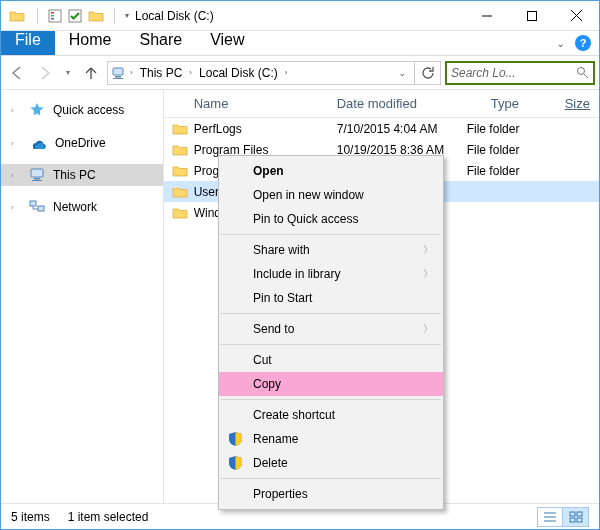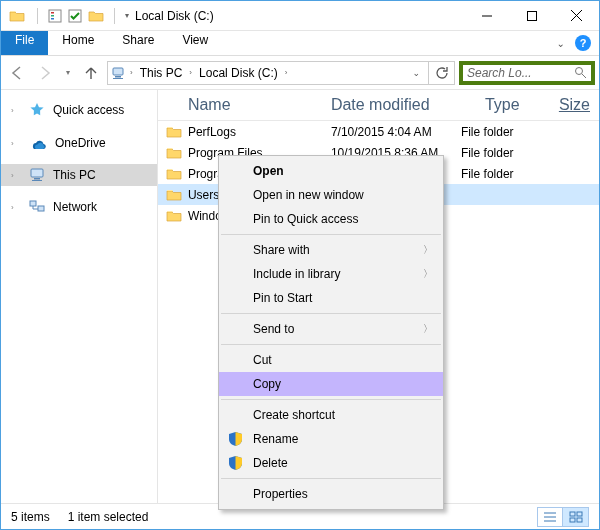--- a/index.html
+++ b/index.html
@@ -8,59 +8,59 @@
   .titlebar { height: 30px; display: flex; align-items: center; background: #fff; border-bottom: 1px solid #e5e5e5; }
   .title-icons { display: flex; align-items: center; gap: 8px; padding-left: 8px; }
   .folder-small { width: 16px; height: 13px; }
   .qat { display:flex; align-items:center; gap:6px; }
   .qat-sep { width:1px; height:16px; background:#ccc; margin:0 4px; }
   .title-text { flex: 1; padding-left: 6px; font-size: 12px; }
   .win-controls { display: flex; height: 100%; }
   .win-btn { width: 45px; height: 29px; display:flex; align-items:center; justify-content:center; }
   .win-btn svg { display:block; }
   .ribbon-tabs { height: 25px; display:flex; align-items:stretch; border-bottom:1px solid #ddd; }
-  .tab { padding: 4px 14px 11px 14px; font-size:12px; display:flex; align-items:center; }
+  .tab { padding: 4px 14px 11px 14px; font-size:16px; display:flex; align-items:center; }
   .tab.file { background:#1979ca; color:#fff; }
   .ribbon-right { margin-left:auto; display:flex; align-items:center; gap:10px; padding-right:8px; color:#555;}
   .help-circle { width:16px;height:16px;border-radius:50%;background:#1e90ff;color:#fff;display:flex;align-items:center;justify-content:center;font-size:11px;font-weight:bold;}
   .addrbar { height: 34px; display:flex; align-items:center; padding:0 4px; gap:4px; border-bottom:1px solid #e5e5e5; }
   .nav-btn { width:24px; height:24px; display:flex; align-items:center; justify-content:center; color:#777; }
   .nav-btn.enabled { color:#333; }
   .breadcrumb { flex:1; height:24px; border:1px solid #ccc; display:flex; align-items:center; padding:0 2px; gap:2px; }
   .bc-seg { display:flex; align-items:center; padding:0 3px; font-size:12px; white-space:nowrap;}
   .bc-caret { color:#666; font-size:8px; padding:0 2px;}
   .addr-drop { margin-left:auto; padding:0 6px; color:#555; }
   .refresh { width:24px;height:24px;border-left:1px solid #ccc;display:flex;align-items:center;justify-content:center;}
-  .search { width:136px; height:24px; border:4px solid #4d7c0f; display:flex; align-items:center; padding:0 4px; color:#666; font-style:italic; font-size:12px;}
+  .search { width:150px; height:24px; border:2px solid #4d7c0f; display:flex; align-items:center; padding:0 4px; color:#666; font-style:italic; font-size:12px;}
   .body { flex:1; display:flex; overflow:hidden; }
   .nav-pane { width:165px; border-right:1px solid #e5e5e5; padding-top:8px; }
   .nav-item { display:flex; align-items:center; gap:8px; padding:4px 8px 4px 28px; font-size:12px; position:relative;}
   .nav-item .caret { position:absolute; left:10px; color:#888; font-size:8px;}
   .nav-item.selected { background:#d8d8d8; }
   .content { flex:1; display:flex; flex-direction:column; position:relative; }
-  .columns { display:flex; border-bottom:1px solid #e8e8e8; color:#48607a; font-size:16px;}
+  .columns { display:flex; border-bottom:1px solid #e8e8e8; color:#48607a; font-size:13px;}
   .col { padding:6px 8px; border-right:1px solid transparent;}
   .col.name { width:165px; }
   .col.date { width:130px; }
   .col.type { width:74px;margin-left:24px; }
   .col.size { flex:1;text-decoration:underline; }
   .rows { }
   .row { display:flex; align-items:center; font-size:12px; height:21px;}
   .row.selected { background:#cfe8ff; }
   .cell { padding:0 8px; overflow:hidden; white-space:nowrap;}
   .cell.name { width:165px; display:flex; align-items:center; gap:6px;}
   .cell.date { width:130px; }
   .cell.type { width:74px; }
   .status { height:26px; border-top:1px solid #e5e5e5; display:flex; align-items:center; font-size:12px; padding:0 10px; gap:18px;}
   .status .view-toggles { margin-left:auto; display:flex; gap:0;}
   .vt { width:26px; height:20px; border:1px solid #a8c8ec; display:flex; align-items:center; justify-content:center;}
   .vt.active { background:#cfe8ff;}
   .context-menu { position:absolute; left:218px; top:155px; width:226px; background:#f2f2f2; border:1px solid #bfbfbf; box-shadow:3px 3px 4px rgba(0,0,0,0.25); font-size:12px; padding:3px 0;}
   .cm-item { display:flex; align-items:center; height:24px; padding:0 30px 0 34px; position:relative;}
-  .cm-item.hover { background:#c4b5fd;}
+  .cm-item.hover { background:#f9a8d4;}
   .cm-item.bold { font-weight:700;}
   .cm-sep { height:1px; background:#d4d4d4; margin:3px 2px;}
   .cm-arrow { position:absolute; right:10px; color:#555; font-size:10px;}
   .cm-icon { position:absolute; left:8px; width:16px; height:16px; display:flex; align-items:center; justify-content:center;}
   .shield { width:13px; height:14px; }
   svg { display:block; }
 </style>
 </head>
 <body>
 

